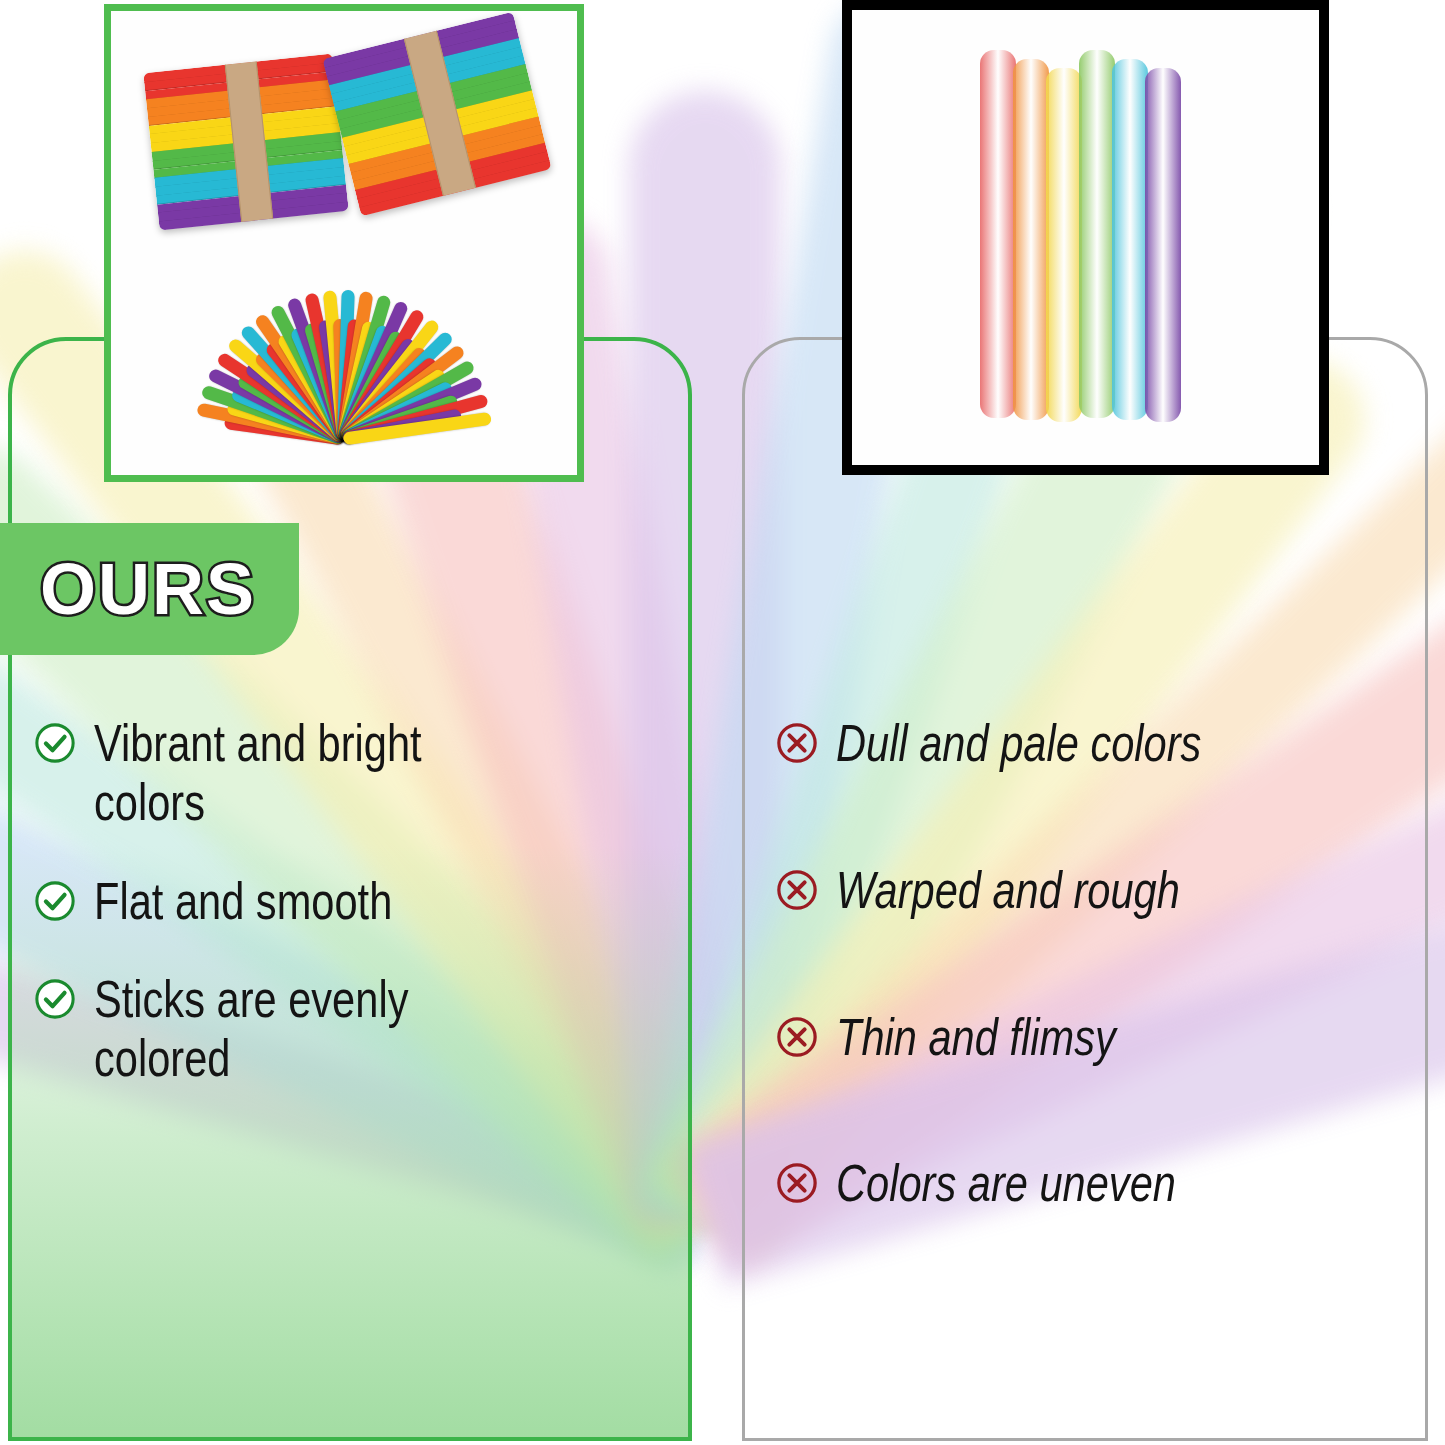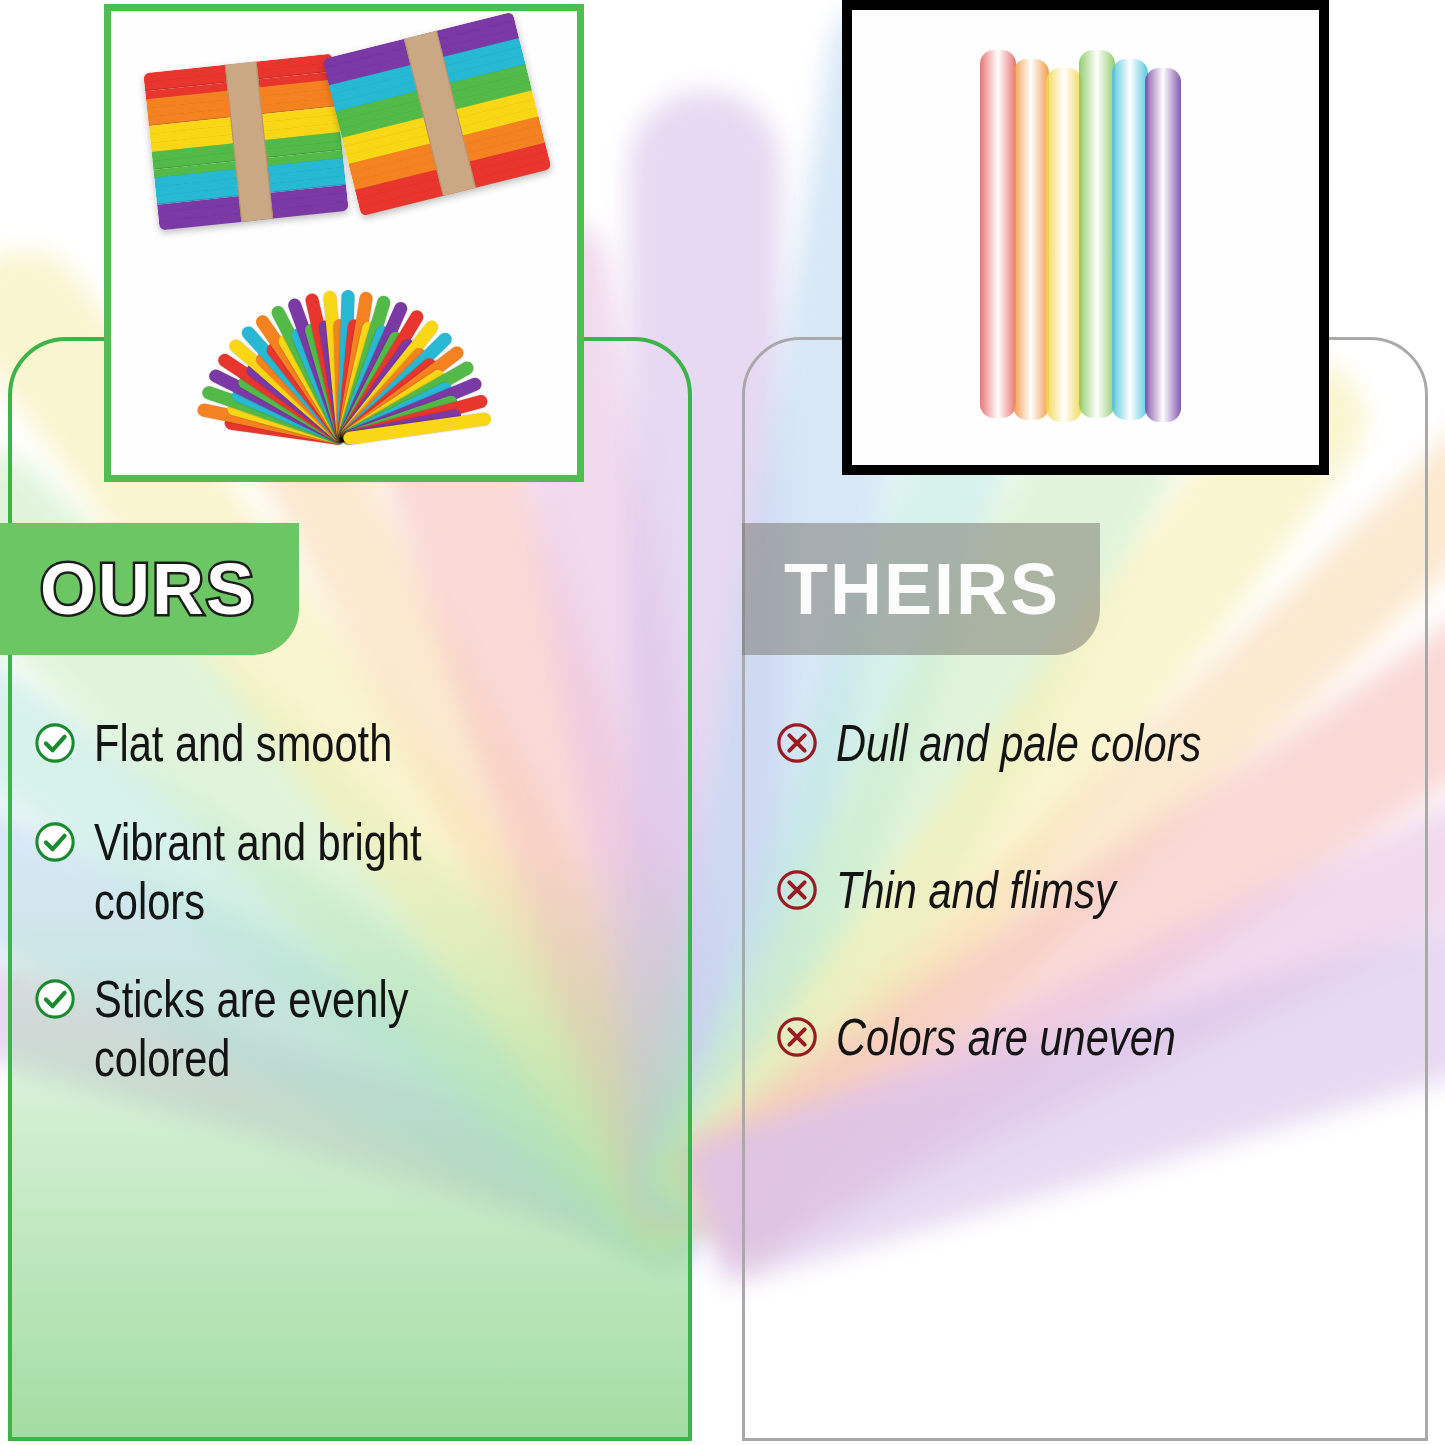--- a/index.html
+++ b/index.html
@@ -195,39 +195,36 @@
         <div class="tstick" style="left: 227px; top: 40px; width: 36px; height: 368px; background: linear-gradient(to right, rgb(140, 200, 99), rgba(255, 255, 255, 0.28), rgb(140, 200, 99)); opacity: 0.92;"></div>
         <div class="tstick" style="left: 260px; top: 49px; width: 36px; height: 361px; background: linear-gradient(to right, rgb(78, 196, 220), rgba(255, 255, 255, 0.28), rgb(78, 196, 220)); opacity: 0.92;"></div>
         <div class="tstick" style="left: 293px; top: 58px; width: 36px; height: 354px; background: linear-gradient(to right, rgb(123, 75, 168), rgba(255, 255, 255, 0.28), rgb(123, 75, 168)); opacity: 0.92;"></div>
       </div>
   </div>
 
   <div class="banner banner-ours">
     <span class="btxt">OURS</span>
   </div>
 
-  <div class="banner banner-theirs">
-    <span class="btxt">THEIRS</span>
-  </div>
 
   <div class="list list-ours" id="ours-list">
       <div class="row">
         <span class="ico"><svg viewBox="0 0 44 44" width="42" height="42">
             <circle cx="22" cy="22" r="19" fill="#ffffff" stroke="#1a8a2e" stroke-width="3.2"></circle>
             <path d="M12.5 22.5 L19.5 29.5 L32 15.5" fill="none" stroke="#1a8a2e" stroke-width="4.4" stroke-linecap="round" stroke-linejoin="round"></path>
           </svg></span>
-        <span class="txt">Flat and smooth</span>
+        <span class="txt">Vibrant and bright
+colors</span>
       </div>
       <div class="row">
         <span class="ico"><svg viewBox="0 0 44 44" width="42" height="42">
             <circle cx="22" cy="22" r="19" fill="#ffffff" stroke="#1a8a2e" stroke-width="3.2"></circle>
             <path d="M12.5 22.5 L19.5 29.5 L32 15.5" fill="none" stroke="#1a8a2e" stroke-width="4.4" stroke-linecap="round" stroke-linejoin="round"></path>
           </svg></span>
-        <span class="txt">Vibrant and bright
-colors</span>
+        <span class="txt">Flat and smooth</span>
       </div>
       <div class="row">
         <span class="ico"><svg viewBox="0 0 44 44" width="42" height="42">
             <circle cx="22" cy="22" r="19" fill="#ffffff" stroke="#1a8a2e" stroke-width="3.2"></circle>
             <path d="M12.5 22.5 L19.5 29.5 L32 15.5" fill="none" stroke="#1a8a2e" stroke-width="4.4" stroke-linecap="round" stroke-linejoin="round"></path>
           </svg></span>
         <span class="txt">Sticks are evenly
 colored</span>
       </div>
     </div>
@@ -238,20 +235,27 @@
             <circle cx="22" cy="22" r="19" fill="none" stroke="#9b1b22" stroke-width="3.4"></circle>
             <path d="M14 14 L30 30 M30 14 L14 30" fill="none" stroke="#9b1b22" stroke-width="4.2" stroke-linecap="round"></path>
           </svg></span>
         <span class="txt">Dull and pale colors</span>
       </div>
       <div class="row">
         <span class="ico"><svg viewBox="0 0 44 44" width="42" height="42">
             <circle cx="22" cy="22" r="19" fill="none" stroke="#9b1b22" stroke-width="3.4"></circle>
             <path d="M14 14 L30 30 M30 14 L14 30" fill="none" stroke="#9b1b22" stroke-width="4.2" stroke-linecap="round"></path>
           </svg></span>
+        <span class="txt">Warped and rough</span>
+      </div>
+      <div class="row">
+        <span class="ico"><svg viewBox="0 0 44 44" width="42" height="42">
+            <circle cx="22" cy="22" r="19" fill="none" stroke="#9b1b22" stroke-width="3.4"></circle>
+            <path d="M14 14 L30 30 M30 14 L14 30" fill="none" stroke="#9b1b22" stroke-width="4.2" stroke-linecap="round"></path>
+          </svg></span>
         <span class="txt">Thin and flimsy</span>
       </div>
       <div class="row">
         <span class="ico"><svg viewBox="0 0 44 44" width="42" height="42">
             <circle cx="22" cy="22" r="19" fill="none" stroke="#9b1b22" stroke-width="3.4"></circle>
             <path d="M14 14 L30 30 M30 14 L14 30" fill="none" stroke="#9b1b22" stroke-width="4.2" stroke-linecap="round"></path>
           </svg></span>
         <span class="txt">Colors are uneven</span>
       </div>
     </div>

